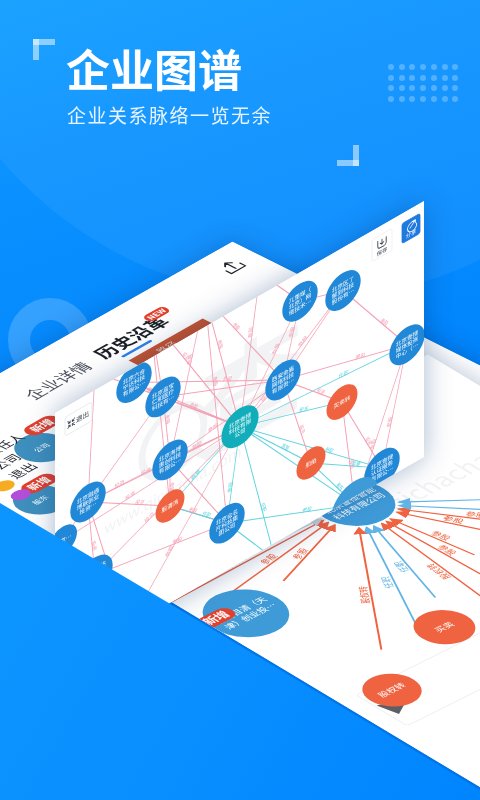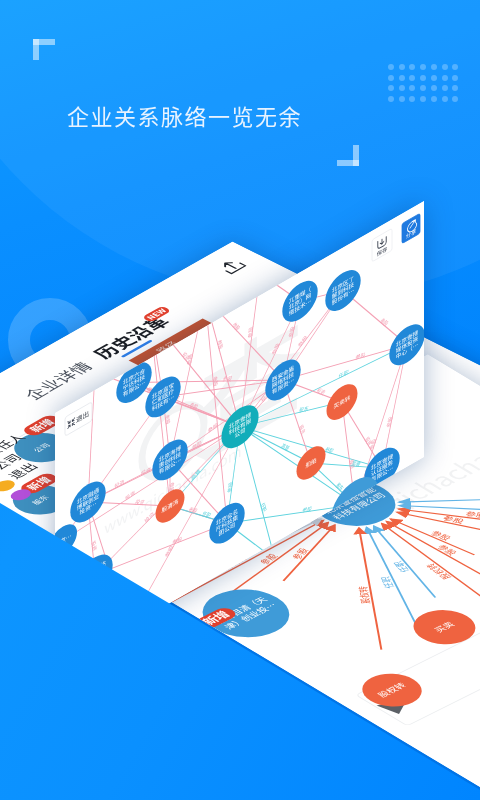--- a/index.html
+++ b/index.html
@@ -13,21 +13,21 @@
   #bgring{left:8px;top:298px;width:84px;height:84px;border-radius:50%;
           border:22px solid rgba(255,255,255,0.19);box-sizing:border-box;background:transparent;}
   .bracket{position:absolute;}
   .bracket i{position:absolute;display:block;background:rgba(255,255,255,0.5);}
   #br-tl{left:33px;top:39px;width:22px;height:21px;}
   #br-br{left:337px;top:145px;width:22px;height:21px;}
   #dots{position:absolute;left:388px;top:64px;}
   #dots span{position:absolute;width:6px;height:6px;border-radius:50%;
              background:rgba(255,255,255,0.26);}
   #title{position:absolute;left:66px;top:44px;color:#fff;font-size:44px;font-weight:700;line-height:48px;}
-  #subtitle{position:absolute;left:67px;top:104px;color:#e8f3ff;font-size:22px;
+  #subtitle{position:absolute;left:67px;top:104px;color:#e8f3ff;font-size:19px;
             line-height:22.5px;letter-spacing:1.5px;}
 
   .card{position:absolute;transform-origin:0 0;background:#fff;overflow:hidden;}
   #cardA{left:-127px;top:445px;width:413px;height:331px;
          transform:matrix(0.8704,-0.4924,0.894,0.447,0,0);
          box-shadow:0 0 26px rgba(6,50,110,0.30);}
   #cardC{left:63px;top:537px;width:408px;height:500px;
          transform:matrix(0.894,-0.447,0.857,0.514,0,0);
          box-shadow:0 0 26px rgba(6,50,110,0.30);}
   #cardB{left:55px;top:413px;width:369px;height:256px;
@@ -438,16 +438,17 @@
       <span style="left: 53.5px; top: 21.4px;"></span>
       <span style="left: 64.2px; top: 21.4px;"></span>
       <span style="left: 0px; top: 32.1px;"></span>
       <span style="left: 10.7px; top: 32.1px;"></span>
       <span style="left: 21.4px; top: 32.1px;"></span>
       <span style="left: 32.1px; top: 32.1px;"></span>
       <span style="left: 42.8px; top: 32.1px;"></span>
       <span style="left: 53.5px; top: 32.1px;"></span>
       <span style="left: 64.2px; top: 32.1px;"></span>
     </div>
+  <div id="title">企业图谱</div>
   <div id="subtitle">
     <div>企业关系脉络一览无余</div>
   </div>
 </div>
 
 </body></html>

